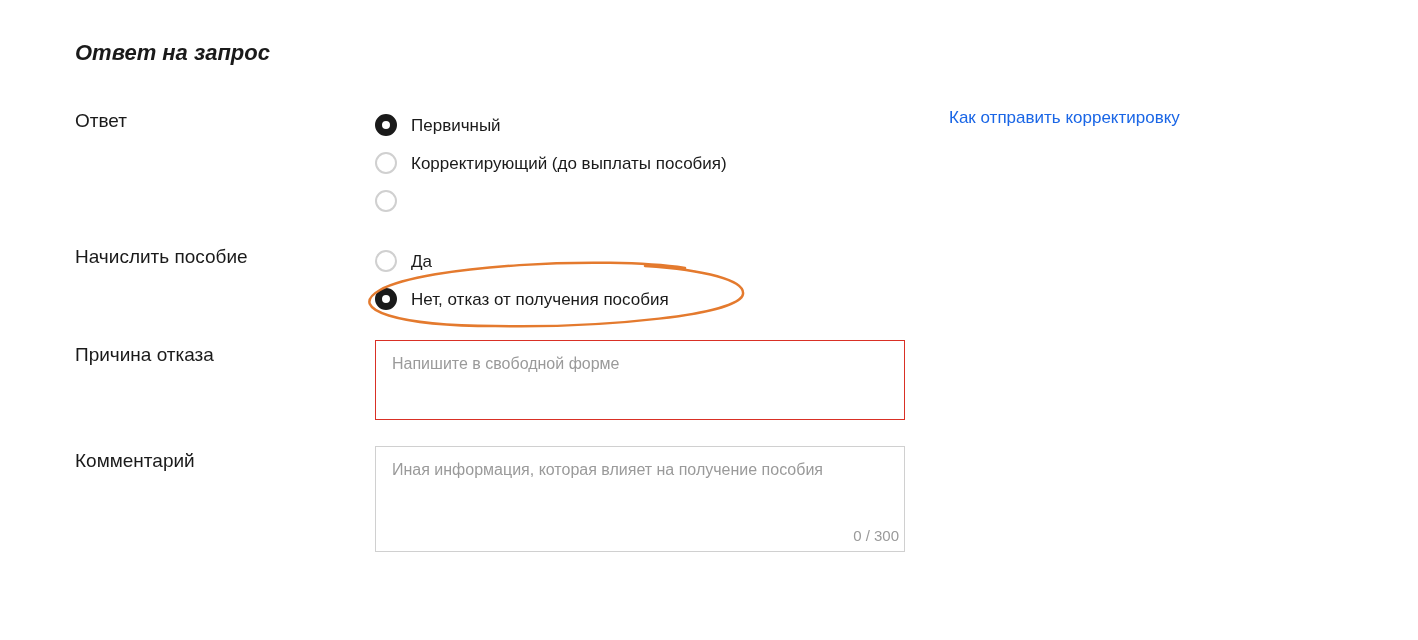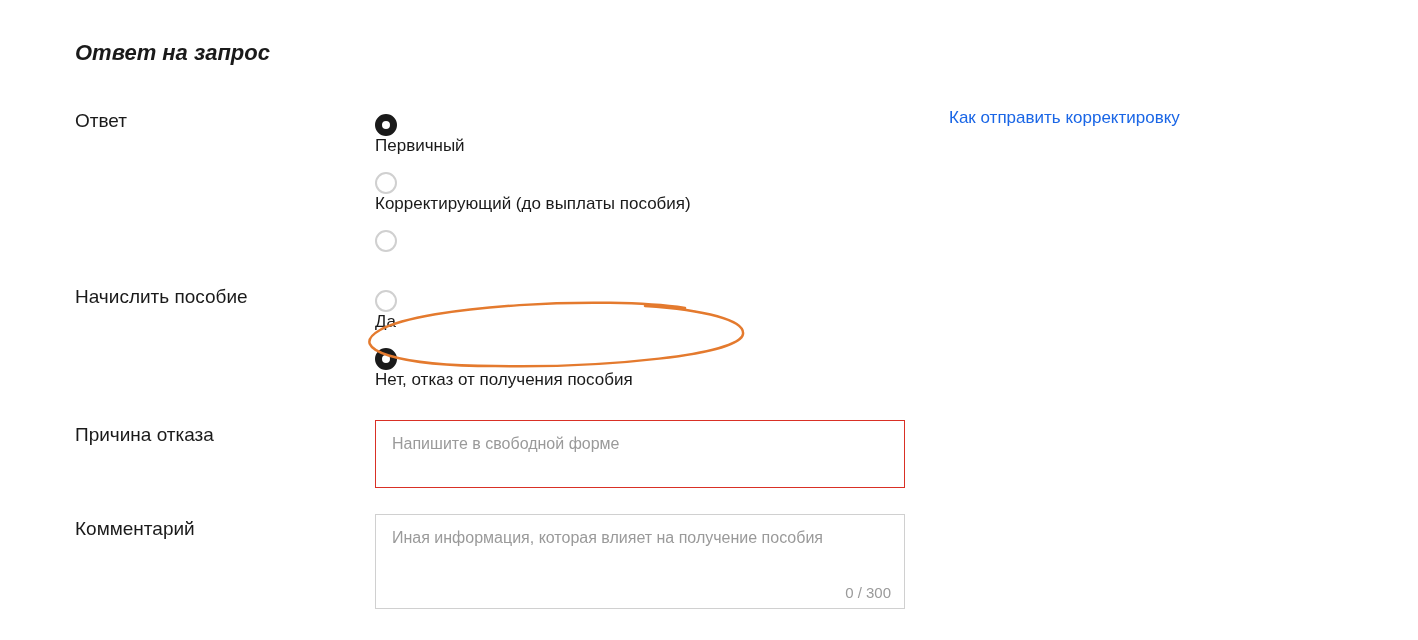--- a/index.html
+++ b/index.html
@@ -35,24 +35,23 @@
     .input-col {
       width: 530px;
       position: relative;
     }
     .links-col {
       margin-left: 44px;
       padding-top: 2px;
     }
     .radio-item {
       display: flex;
-      align-items: flex-start;
+      align-items: flex-end;
       padding: 8px 0;
       cursor: pointer;
-      flex-direction: column;
     }
     .radio-circle {
       width: 22px;
       height: 22px;
       border-radius: 50%;
       border: 2px solid #d0d0d0;
       margin-right: 14px;
       flex-shrink: 0;
       position: relative;
       background: #fff;
@@ -75,32 +74,32 @@
     textarea {
       width: 100%;
       font-family: inherit;
       font-size: 16px;
       padding: 14px 16px;
       resize: none;
       outline: none;
     }
     .textarea-error {
       border: 1px solid #d93025;
-      height: 68px;
+      height: 80px;
     }
     .textarea-normal {
       border: 1px solid #d0d0d0;
-      height: 95px;
+      height: 106px;
     }
     textarea::placeholder {
       color: #9a9a9a;
     }
     .counter {
       position: absolute;
-      right: 14px;
+      right: 6px;
       bottom: 12px;
       font-size: 15px;
       color: #9a9a9a;
       pointer-events: none;
     }
     .annotation {
       position: absolute;
       pointer-events: none;
     }
   </style>

